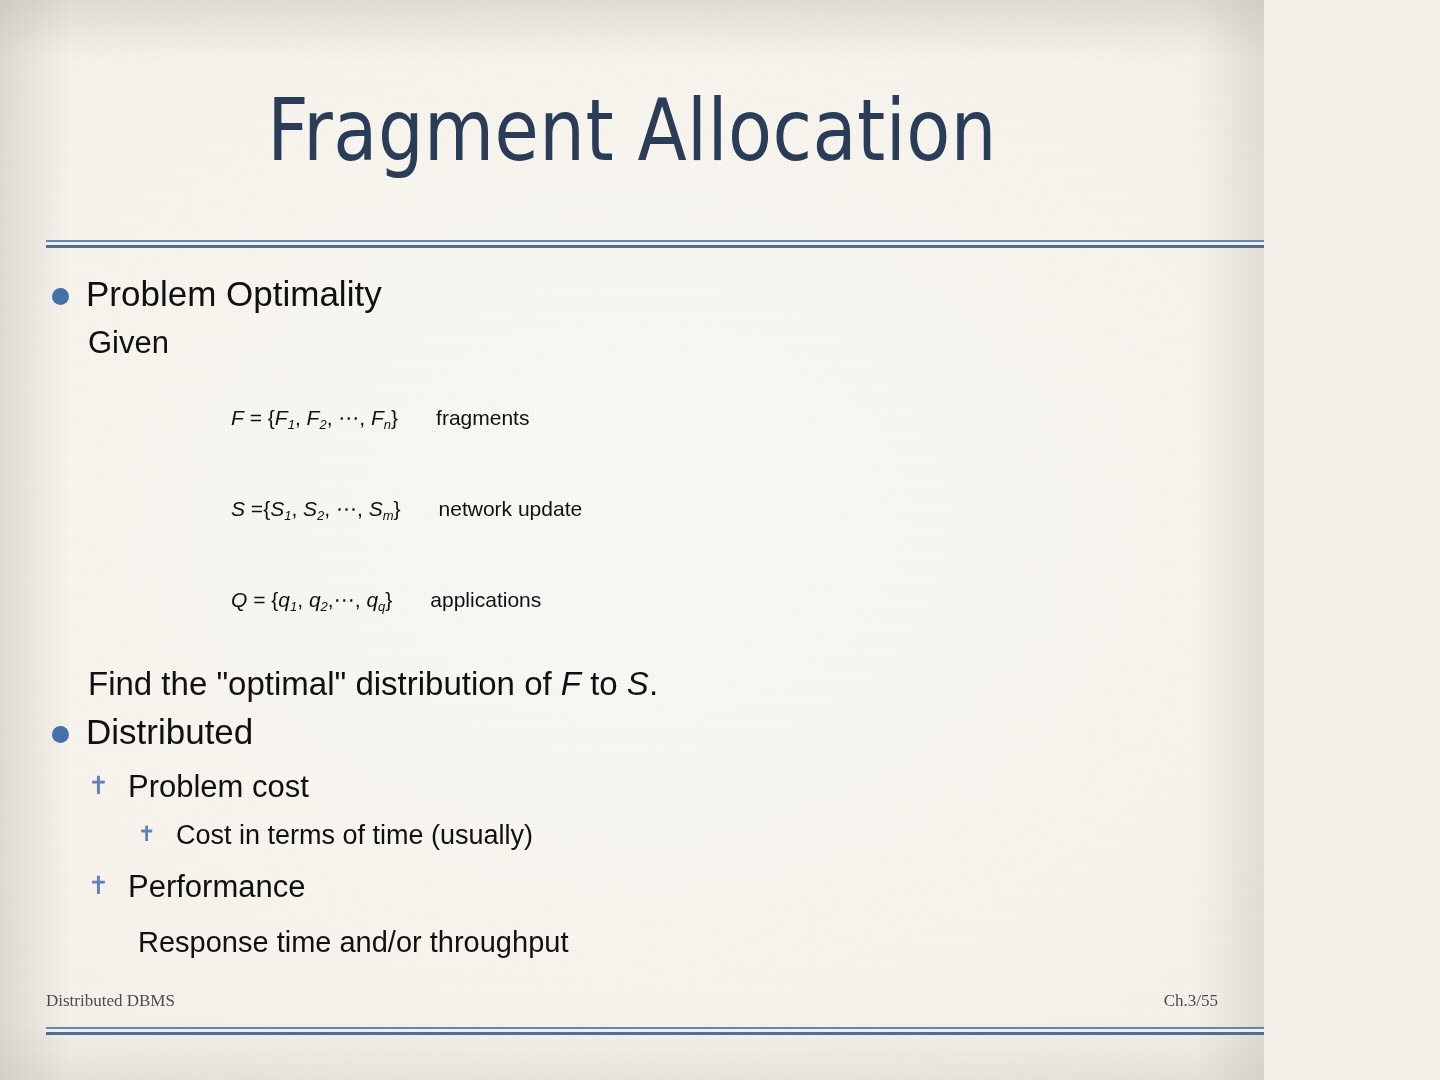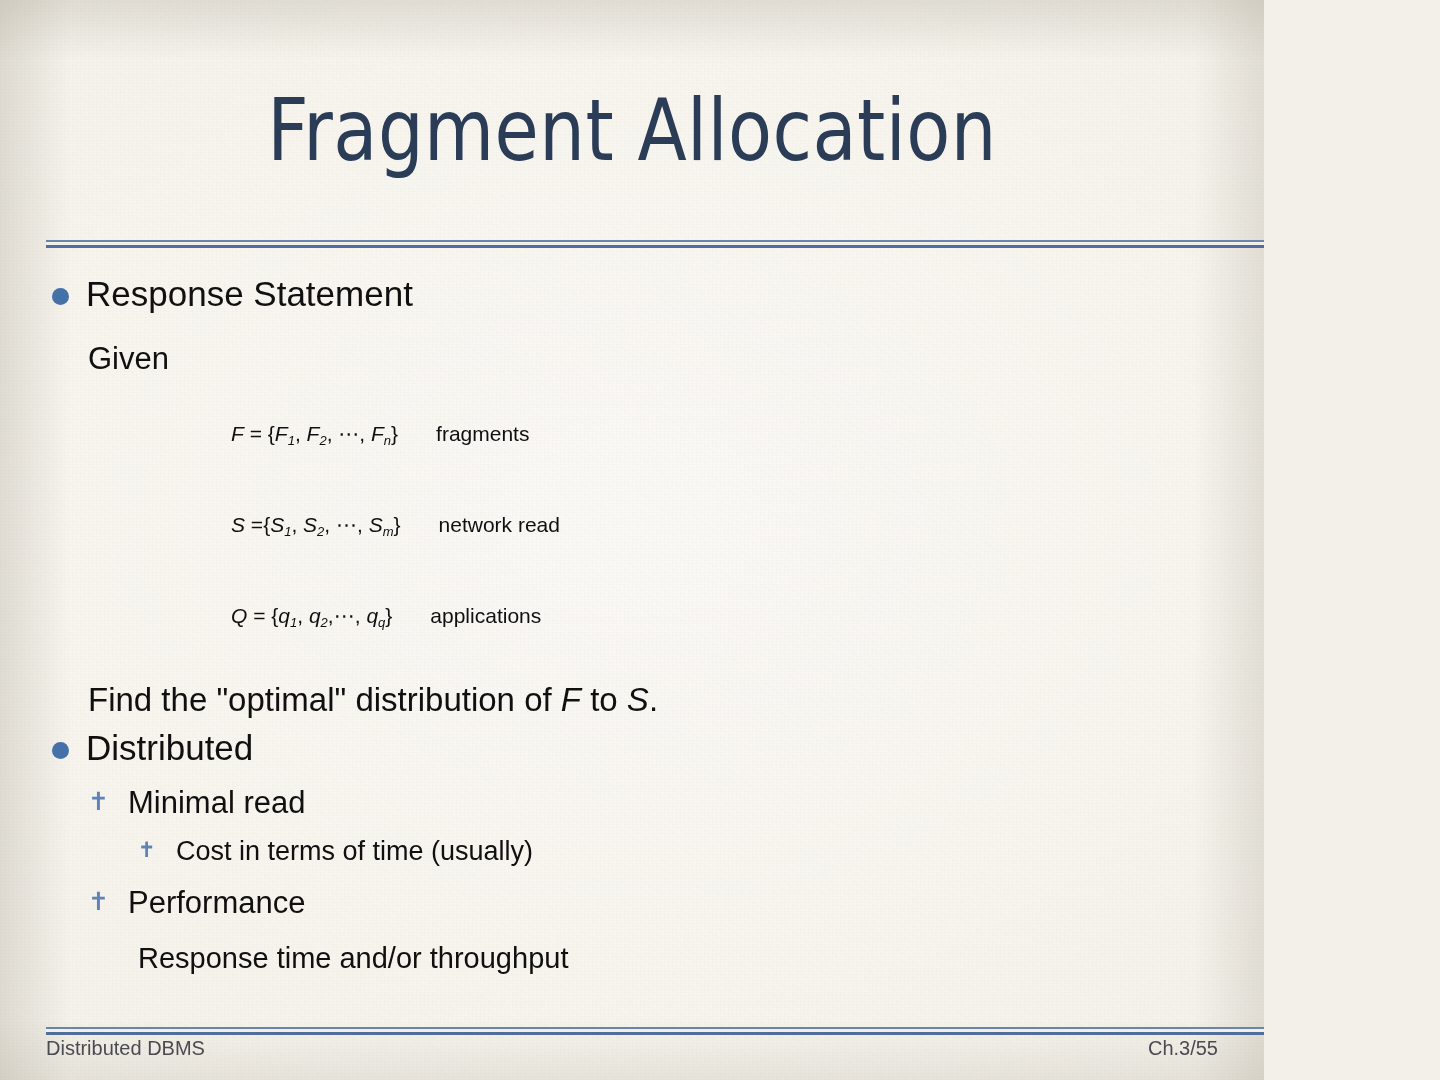--- a/index.html
+++ b/index.html
@@ -117,21 +117,21 @@
     width: 17px;
     height: 17px;
     border-radius: 50%;
     background: #4471a8;
   }
 
   .plain-indent {
     padding-left: 42px;
     font-size: 31px;
     line-height: 1.0;
-    margin-top: 32px;
+    margin-top: 16px;
   }
 
   .formula {
     padding-left: 150px;
     font-size: 21px;
     line-height: 1.0;
     margin-top: 28px;
     white-space: pre;
   }
   .formula i {
@@ -190,25 +190,25 @@
     font-size: 29px;
     line-height: 1.0;
     margin-top: 26px;
   }
 
   
   #footer {
     position: absolute;
     left: 46px;
     right: 46px;
-    top: 1037px;
+    top: 991px;
     height: 26px;
     color: #4a4a52;
-    font-family: Liberation Sans, sans-serif;
-    font-size: 20px;
+    font-family: Liberation Serif, serif;
+    font-size: 17px;
   }
   #footer-left   { position: absolute; left: 0; top: 0; }
   #footer-center { position: absolute; left: 0; right: 0; top: 0; text-align: center; }
   #footer-right  { position: absolute; right: 0; top: 0; text-align: right; }
 </style>
 </head>
 <body>
 
 <div id="slide">
 
@@ -220,49 +220,49 @@
   <div class="rule" id="rule-top">
     <div class="line-thin"></div>
     <div class="line-gap"></div>
     <div class="line-thick"></div>
   </div>
 
   <div id="content">
 
     <div class="lvl1">
       <span class="dot-bullet"></span>
-      <span>Response Statement</span>
+      <span>Problem Optimality</span>
     </div>
 
     <div class="plain-indent">Given</div>
 
     <div class="formula">
       <i>F</i><span> = {</span><i>F</i><sub>1</sub><span>, </span><i>F</i><sub>2</sub><span>, ⋯, </span><i>F</i><sub>n</sub><span>}</span><span class="fgap"></span><span>fragments</span>
     </div>
 
     <div class="formula">
-      <i>S</i><span> ={</span><i>S</i><sub>1</sub><span>, </span><i>S</i><sub>2</sub><span>, ⋯, </span><i>S</i><sub>m</sub><span>}</span><span class="fgap"></span><span>network read</span>
+      <i>S</i><span> ={</span><i>S</i><sub>1</sub><span>, </span><i>S</i><sub>2</sub><span>, ⋯, </span><i>S</i><sub>m</sub><span>}</span><span class="fgap"></span><span>network update</span>
     </div>
 
     <div class="formula">
       <i>Q</i><span> = {</span><i>q</i><sub>1</sub><span>, </span><i>q</i><sub>2</sub><span>,⋯, </span><i>q</i><sub>q</sub><span>}</span><span class="fgap"></span><span>applications</span>
     </div>
 
     <div class="findline">
       <span>Find the "optimal" distribution of </span><i>F</i><span> to </span><i>S</i><span>.</span>
     </div>
 
     <div class="lvl1">
       <span class="dot-bullet"></span>
       <span>Distributed</span>
     </div>
 
     <div class="lvl2">
       <span class="cross">✝</span>
-      <span>Minimal read</span>
+      <span>Problem cost</span>
     </div>
 
     <div class="lvl3">
       <span class="cross">✝</span>
     </div>
 
     <div class="lvl3">
       <span class="cross">✝</span>
       <span>Cost in terms of time (usually)</span>
     </div>

